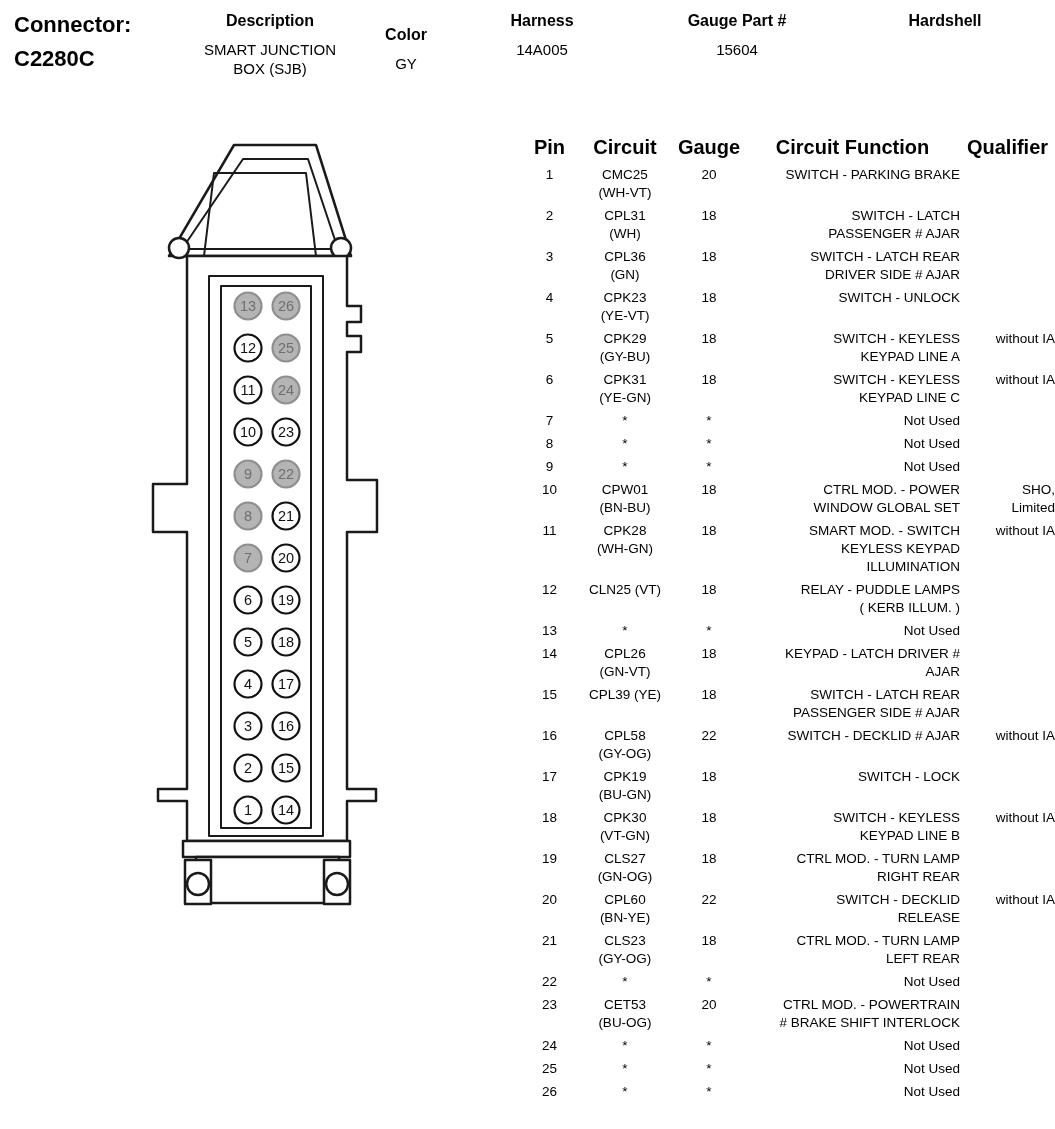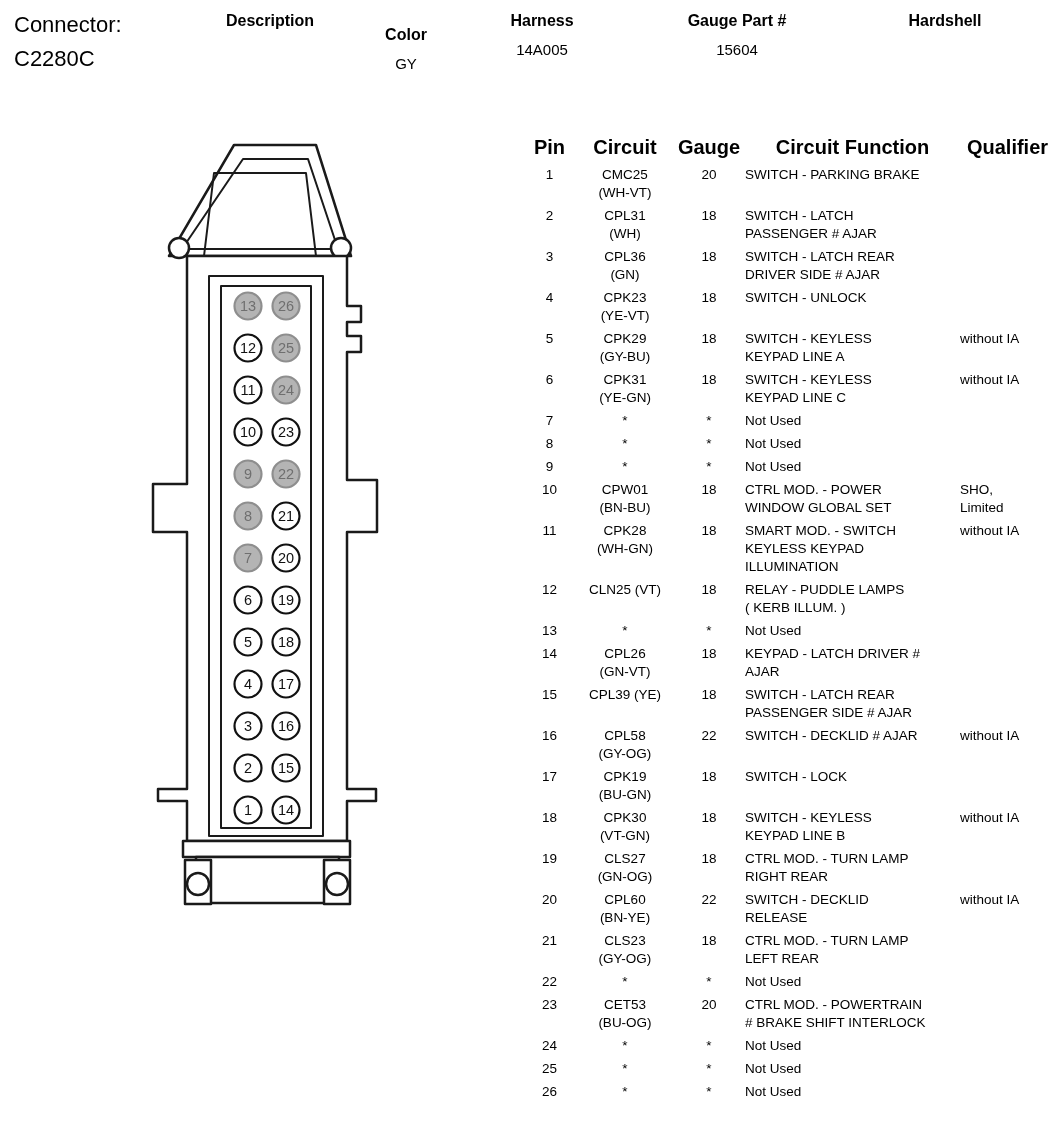--- a/index.html
+++ b/index.html
@@ -4,21 +4,21 @@
 <style>
   * { margin:0; padding:0; box-sizing:border-box; }
   html,body { background:#ffffff; }
   body {
     width:1055px; height:1129px; position:relative; overflow:hidden;
     font-family:"Liberation Sans", sans-serif; color:#000;
   }
   .abs { position:absolute; }
 
   
-  #connector-title { left:14px; top:8px; font-size:22px; font-weight:normal; line-height:34px; }
+  #connector-title { left:14px; top:8px; font-size:22px; font-weight:bold; line-height:34px; }
   .hdr-field { text-align:center; }
   .hdr-label { font-weight:bold; font-size:16px; line-height:18px; }
   .hdr-value { font-size:15px; line-height:19px; margin-top:10px; white-space:pre-line; }
   #field-description { left:168px; top:12px; width:204px; }
   #field-color      { left:366px; top:26px; width:80px;  }
   #field-harness    { left:483px; top:12px; width:118px; }
   #field-basepart   { left:676px; top:12px; width:122px; }
   #field-hardshell  { left:886px; top:12px; width:118px; }
 
   
@@ -28,33 +28,35 @@
   .outline-thin { fill:none; stroke:#1a1a1a; stroke-width:2; stroke-linejoin:round; }
 
   
   #pin-table-wrap { left:522px; top:136px; width:533px; }
   table { border-collapse:collapse; table-layout:fixed; width:533px; }
   col.c-pin { width:55px; } col.c-circuit { width:96px; } col.c-gauge { width:72px; }
   col.c-func { width:215px; } col.c-qualifier { width:95px; }
   th { font-size:20px; font-weight:bold; padding:0 0 7px 0; vertical-align:top; text-align:center; }
   td { font-size:13.5px; line-height:18px; padding:0 0 5px 0; vertical-align:top; white-space:pre-line; }
   td.col-pin, td.col-circuit, td.col-gauge { text-align:center; }
-  td.col-func, td.col-qualifier { text-align:left; }
+  td.col-func, td.col-qualifier { text-align:right; }
 </style>
 </head>
 <body>
 
 <header>
   <div class="abs" id="connector-title">
     <div>Connector:</div>
     <div>C2280C</div>
   </div>
 
   <div class="abs hdr-field" id="field-description">
     <div class="hdr-label">Description</div>
+    <div class="hdr-value">SMART JUNCTION
+BOX (SJB)</div>
   </div>
 
   <div class="abs hdr-field" id="field-color">
     <div class="hdr-label">Color</div>
     <div class="hdr-value">GY</div>
   </div>
 
   <div class="abs hdr-field" id="field-harness">
     <div class="hdr-label">Harness</div>
     <div class="hdr-value">14A005</div>

